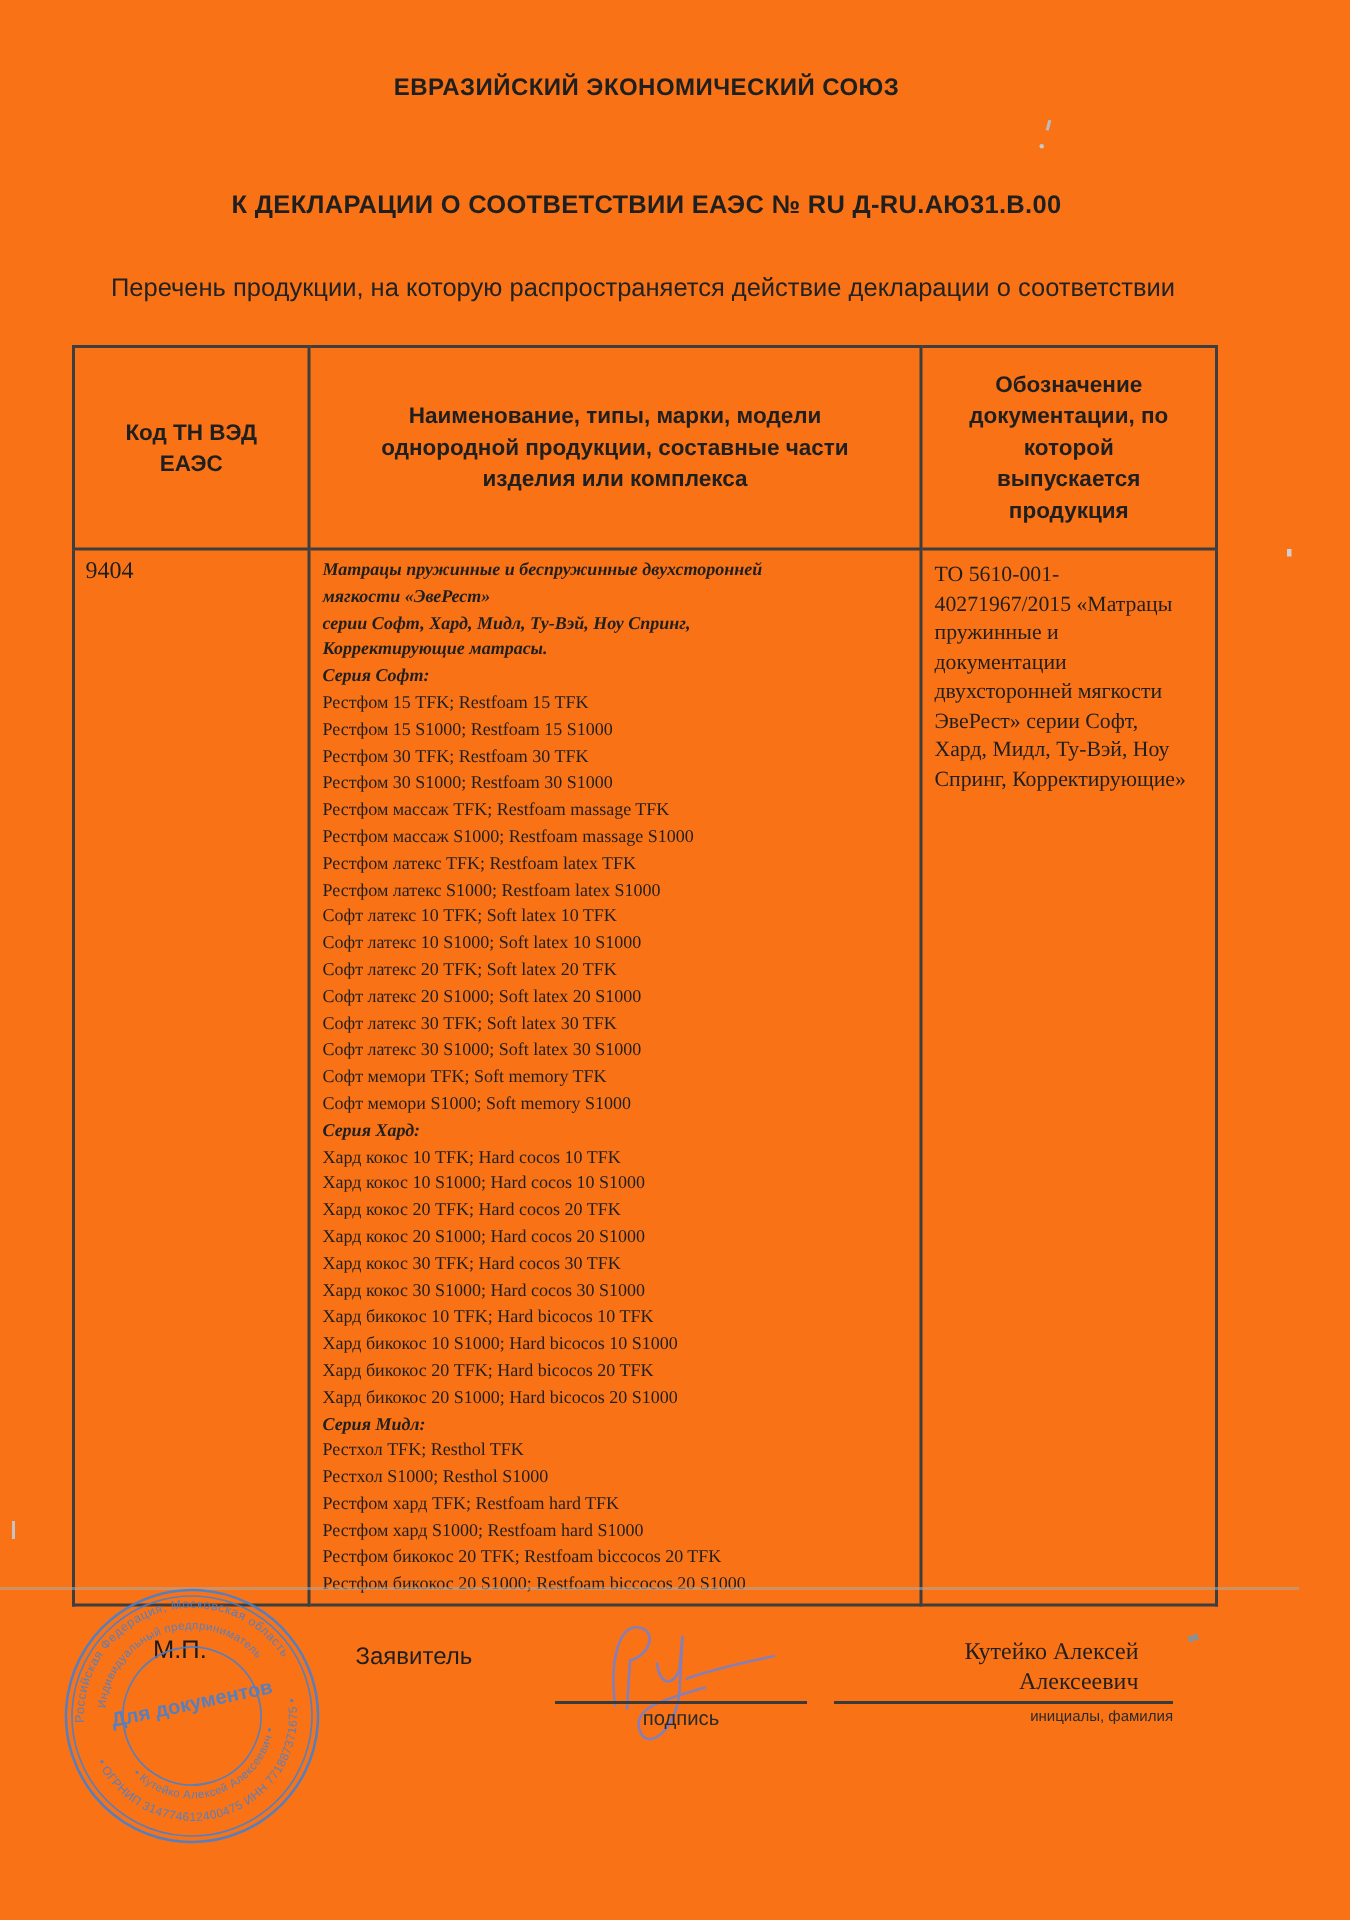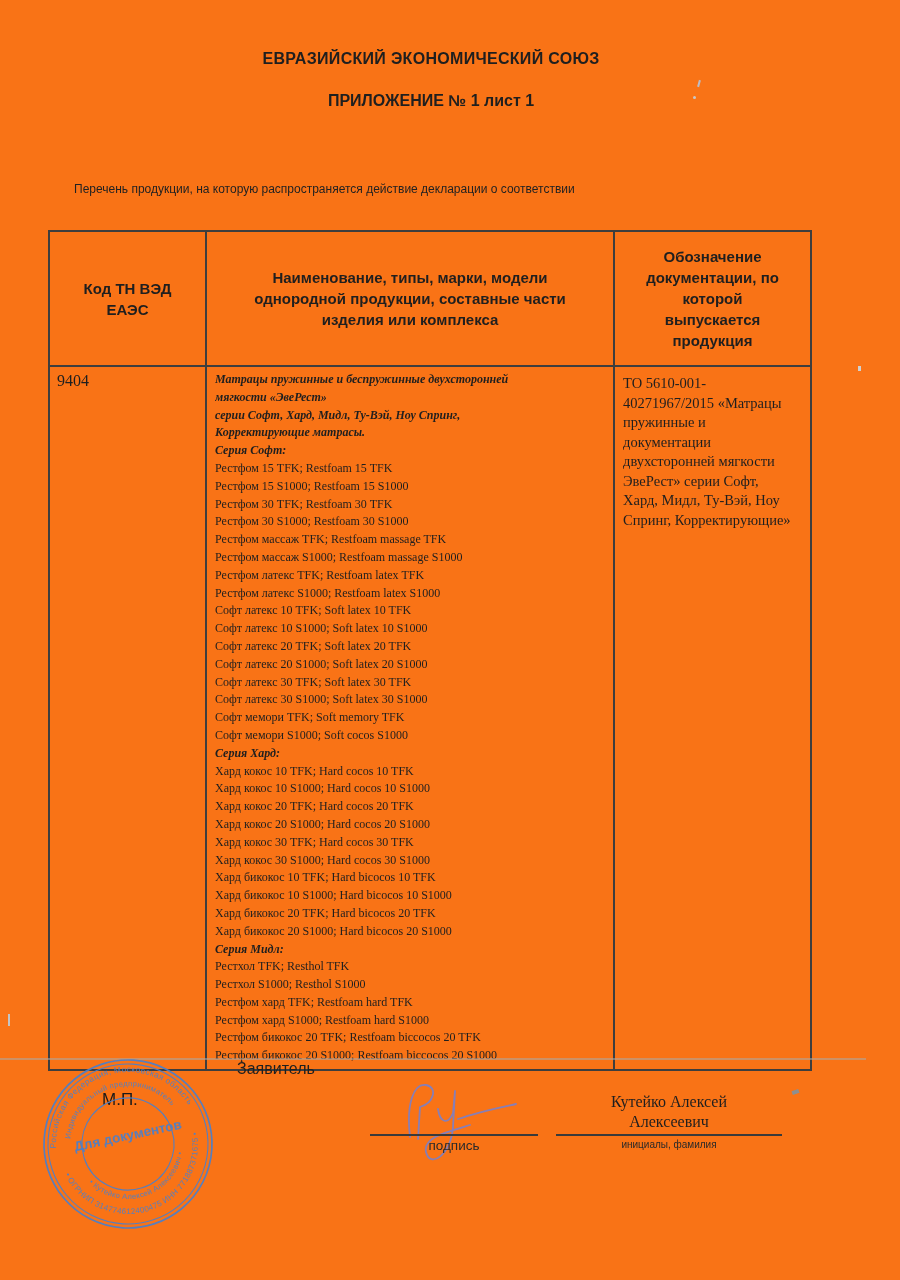--- a/index.html
+++ b/index.html
@@ -8,21 +8,21 @@
     position:relative; width:900px; height:1280px;
     background:#f97316; overflow:hidden;
     font-family:"Liberation Sans", sans-serif;
     color:#1f1f1f;
   }
   
   .hline { position:absolute; left:0; width:862px; text-align:center; font-weight:bold; }
   .h-title   { top:50px;  font-size:16px; letter-spacing:.3px; }
   .h-appendix{ top:92px;  font-size:16px; }
   .h-decl    { top:127px; font-size:17px; letter-spacing:.2px; }
-  .intro { position:absolute; left:74px; top:182px; font-size:12px; color:#222; }
+  .intro { position:absolute; left:74px; top:182px; font-size:17px; color:#222; }
 
   
   .doc-table {
     position:absolute; left:48px; top:230px; width:762px;
     border-collapse:collapse; table-layout:fixed;
   }
   .doc-table th, .doc-table td { border:2px solid #3e3e3e; }
   .doc-table th {
     height:118px; font-size:15px; font-weight:bold; text-align:center;
     vertical-align:middle; line-height:21px; padding:14px 18px;
@@ -34,47 +34,47 @@
   .pline { line-height:17.8px; white-space:nowrap; overflow:hidden; }
   .pline.bi { font-weight:bold; font-style:italic; }
   .pline.b  { font-weight:bold;font-style:italic; }
   .doc-cell { padding:7px 4px 0 8px; font-size:14.5px; }
   .dline { line-height:19.5px; white-space:nowrap; }
   .table-shadow-line { position:absolute; left:0; top:1058px; width:866px; height:2px;
     background:#a9a9a9; opacity:.55; }
 
   
   .mp-label { position:absolute; left:102px; top:1090px; font-size:17px; color:#1a1a1a; }
-  .applicant-label { position:absolute; left:237px; top:1060px; font-size:16px;text-align:right; }
+  .applicant-label { position:absolute; left:237px; top:1096px; font-size:16px;text-align:right; }
   .stamp-wrap { position:absolute; left:26px; top:1046px; width:210px; height:200px; opacity:.92; }
   .sig-svg { position:absolute; left:398px; top:1075px; }
   .sig-line { position:absolute; left:370px; top:1134px; width:168px; height:2px; background:#3a3a3a; }
   .sig-caption { position:absolute; left:370px; top:1138px; width:168px; text-align:center;
     font-size:13.5px; color:#2a2a2a; }
-  .name-block { position:absolute; left:556px; top:1092px; width:226px; text-align:center; }
+  .name-block { position:absolute; left:556px; top:1092px; width:226px; text-align:right; }
   .name-text { font-family:"Liberation Serif", serif; font-size:16px; line-height:20px;
     width:180px; margin:0 auto; }
   .name-line { margin-top:2px; width:226px; height:2px; background:#3a3a3a; }
   .name-caption { margin-top:3px; font-size:10px; color:#2a2a2a; }
 
   
   .speck { position:absolute; background:#bcbcc6; }
   .sp1 { left:698px; top:80px;  width:2px; height:7px; transform:rotate(15deg); }
   .sp2 { left:693px; top:96px;  width:3px; height:3px; border-radius:50%; background:#c8c8c8; }
   .sp3 { left:792px; top:1090px; width:7px; height:4px; background:#8f8f8f; transform:rotate(-18deg); }
   .sp4 { left:8px;  top:1014px; width:2px; height:12px; background:#c4c4c4; }
   .sp5 { left:858px; top:366px; width:3px; height:5px; background:#d0d0d0; }
 </style>
 </head>
 <body>
 
 <div class="page">
 
   <div class="hline h-title">ЕВРАЗИЙСКИЙ ЭКОНОМИЧЕСКИЙ СОЮЗ</div>
-  <div class="hline h-appendix">ПРИЛОЖЕНИЕ № 1 лист 1</div>
+  <div class="hline h-decl">К ДЕКЛАРАЦИИ О СООТВЕТСТВИИ ЕАЭС № RU Д-RU.АЮ31.В.00</div>
   <div class="intro">Перечень продукции, на которую распространяется действие декларации о соответствии</div>
 
   <table class="doc-table">
     <colgroup>
         <col style="width:157px">
         <col style="width:408px">
         <col style="width:197px">
       </colgroup>
     <thead>
       <tr>
@@ -100,21 +100,21 @@
             <div class="pline n">Рестфом массаж S1000; Restfoam massage S1000</div>
             <div class="pline n">Рестфом латекс TFK; Restfoam latex TFK</div>
             <div class="pline n">Рестфом латекс S1000; Restfoam latex S1000</div>
             <div class="pline n">Софт латекс 10 TFK; Soft latex 10 TFK</div>
             <div class="pline n">Софт латекс 10 S1000; Soft latex 10 S1000</div>
             <div class="pline n">Софт латекс 20 TFK; Soft latex 20 TFK</div>
             <div class="pline n">Софт латекс 20 S1000; Soft latex 20 S1000</div>
             <div class="pline n">Софт латекс 30 TFK; Soft latex 30 TFK</div>
             <div class="pline n">Софт латекс 30 S1000; Soft latex 30 S1000</div>
             <div class="pline n">Софт мемори TFK; Soft memory TFK</div>
-            <div class="pline n">Софт мемори S1000; Soft cocos S1000</div>
+            <div class="pline n">Софт мемори S1000; Soft memory S1000</div>
             <div class="pline b">Серия Хард:</div>
             <div class="pline n">Хард кокос 10 TFK; Hard cocos 10 TFK</div>
             <div class="pline n">Хард кокос 10 S1000; Hard cocos 10 S1000</div>
             <div class="pline n">Хард кокос 20 TFK; Hard cocos 20 TFK</div>
             <div class="pline n">Хард кокос 20 S1000; Hard cocos 20 S1000</div>
             <div class="pline n">Хард кокос 30 TFK; Hard cocos 30 TFK</div>
             <div class="pline n">Хард кокос 30 S1000; Hard cocos 30 S1000</div>
             <div class="pline n">Хард бикокос 10 TFK; Hard bicocos 10 TFK</div>
             <div class="pline n">Хард бикокос 10 S1000; Hard bicocos 10 S1000</div>
             <div class="pline n">Хард бикокос 20 TFK; Hard bicocos 20 TFK</div>

